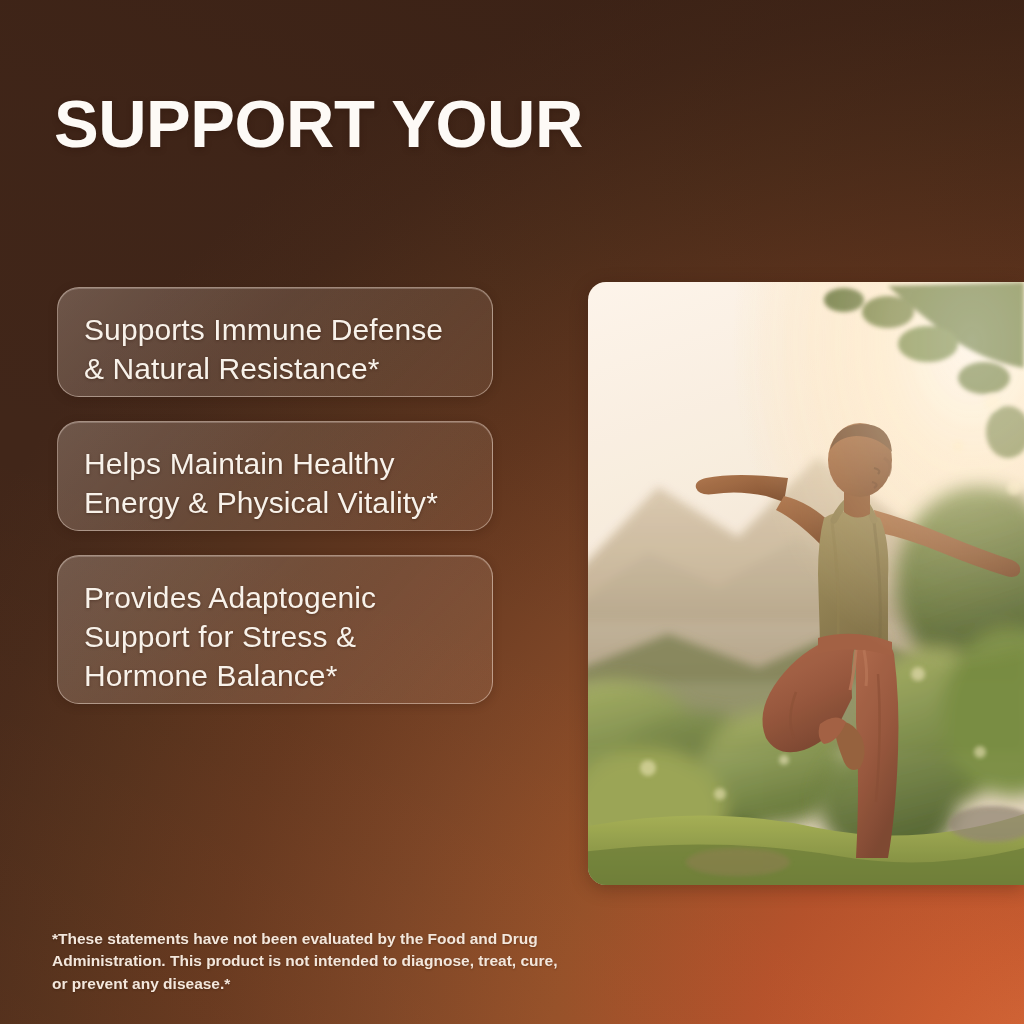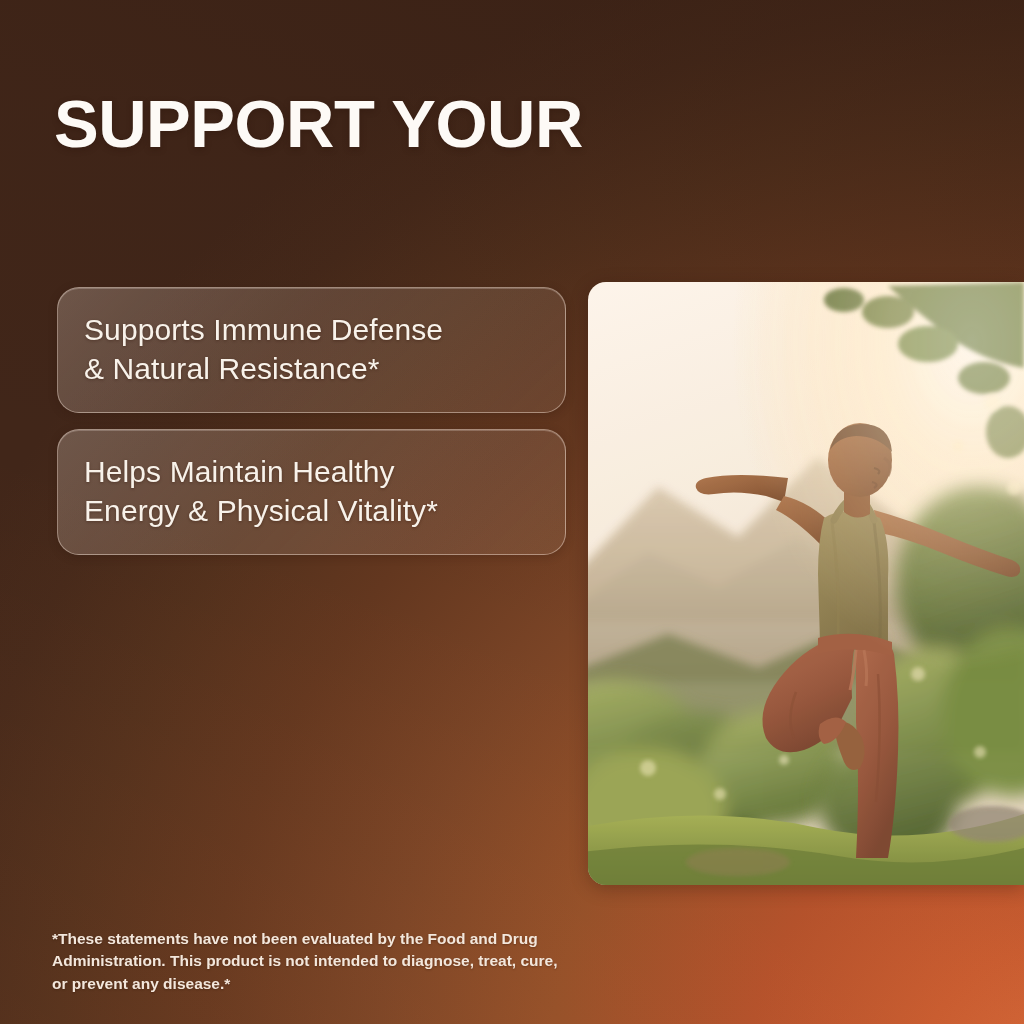--- a/index.html
+++ b/index.html
@@ -62,23 +62,23 @@
     position: absolute;
     left: 57px;
     top: 287px;
     width: 489px;
     z-index: 4;
   }
 
   .pill {
     position: relative;
     box-sizing: border-box;
-    width: 509px;
-    margin-bottom: 16px;
-    padding: 22px 26px 24px 26px;
+    width: 436px;
+    margin-bottom: 24px;
+    padding: 22px 26px 8px 26px;
     border-radius: 22px;
     border: 1px solid rgba(255,238,226,0.42);
     background: linear-gradient(135deg,
         rgba(255,240,228,0.24) 0%,
         rgba(255,232,216,0.15) 45%,
         rgba(255,226,206,0.09) 100%);
     box-shadow:
       0 2px 10px rgba(40,18,10,0.22),
       inset 0 1px 0 rgba(255,248,240,0.22);
   }
@@ -134,20 +134,25 @@
 
   <div class="pill-stack">
     <div class="pill">
       <span class="pill-text">Supports Immune Defense
 &amp; Natural Resistance*</span>
     </div>
     <div class="pill">
       <span class="pill-text">Helps Maintain Healthy
 Energy &amp; Physical Vitality*</span>
     </div>
+    <div class="pill">
+      <span class="pill-text">Provides Adaptogenic
+Support for Stress &amp;
+Hormone Balance*</span>
+    </div>
   </div>
 
   <div class="photo">
     <svg viewBox="0 0 436 603" preserveAspectRatio="xMidYMid slice">
       <defs>
         <linearGradient id="skyGrad" x1="0" y1="0" x2="0.25" y2="1">
           <stop offset="0%" stop-color="#fdfaf4"></stop>
           <stop offset="40%" stop-color="#f7f1e6"></stop>
           <stop offset="75%" stop-color="#efe6d6"></stop>
           <stop offset="100%" stop-color="#e3d9c6"></stop>

